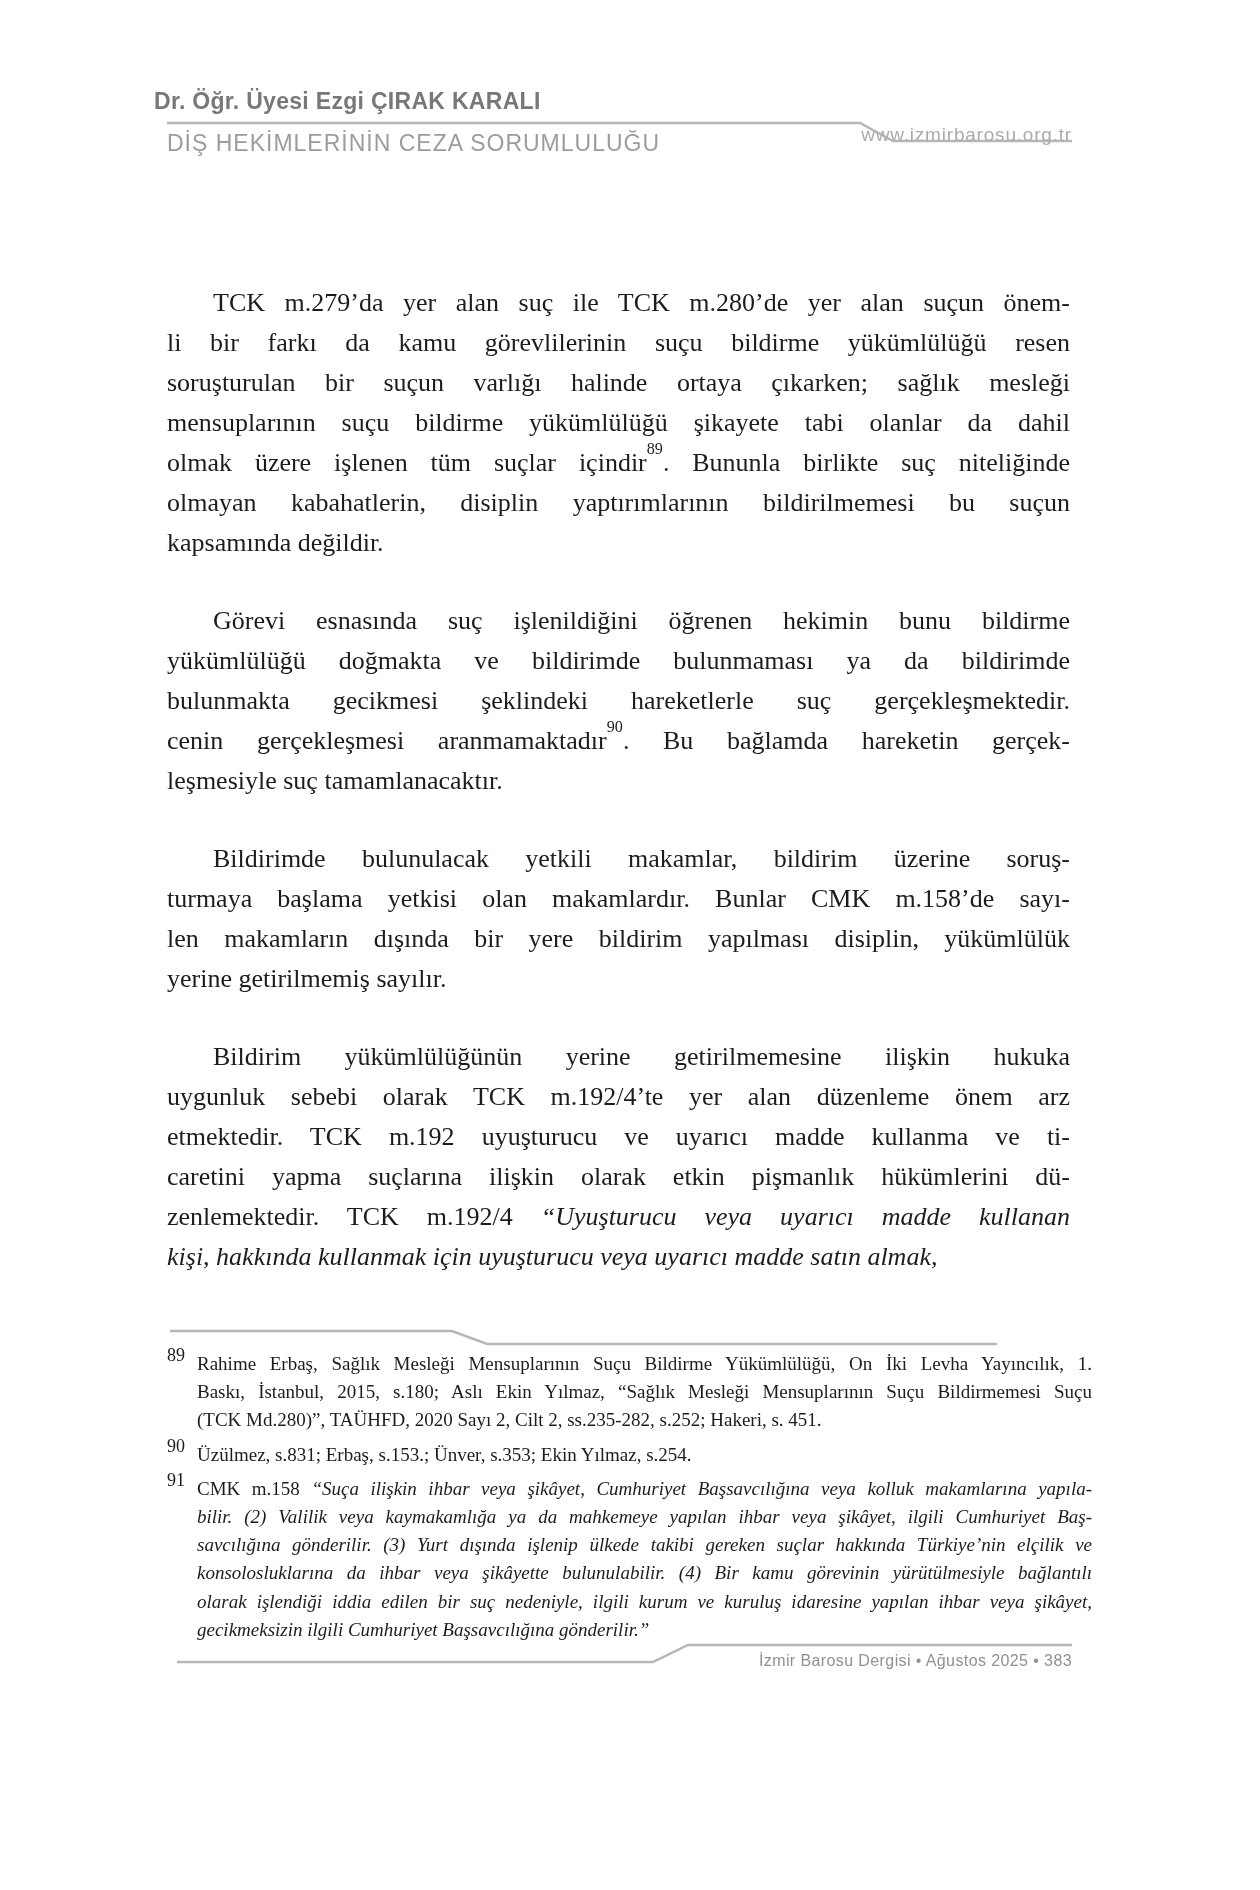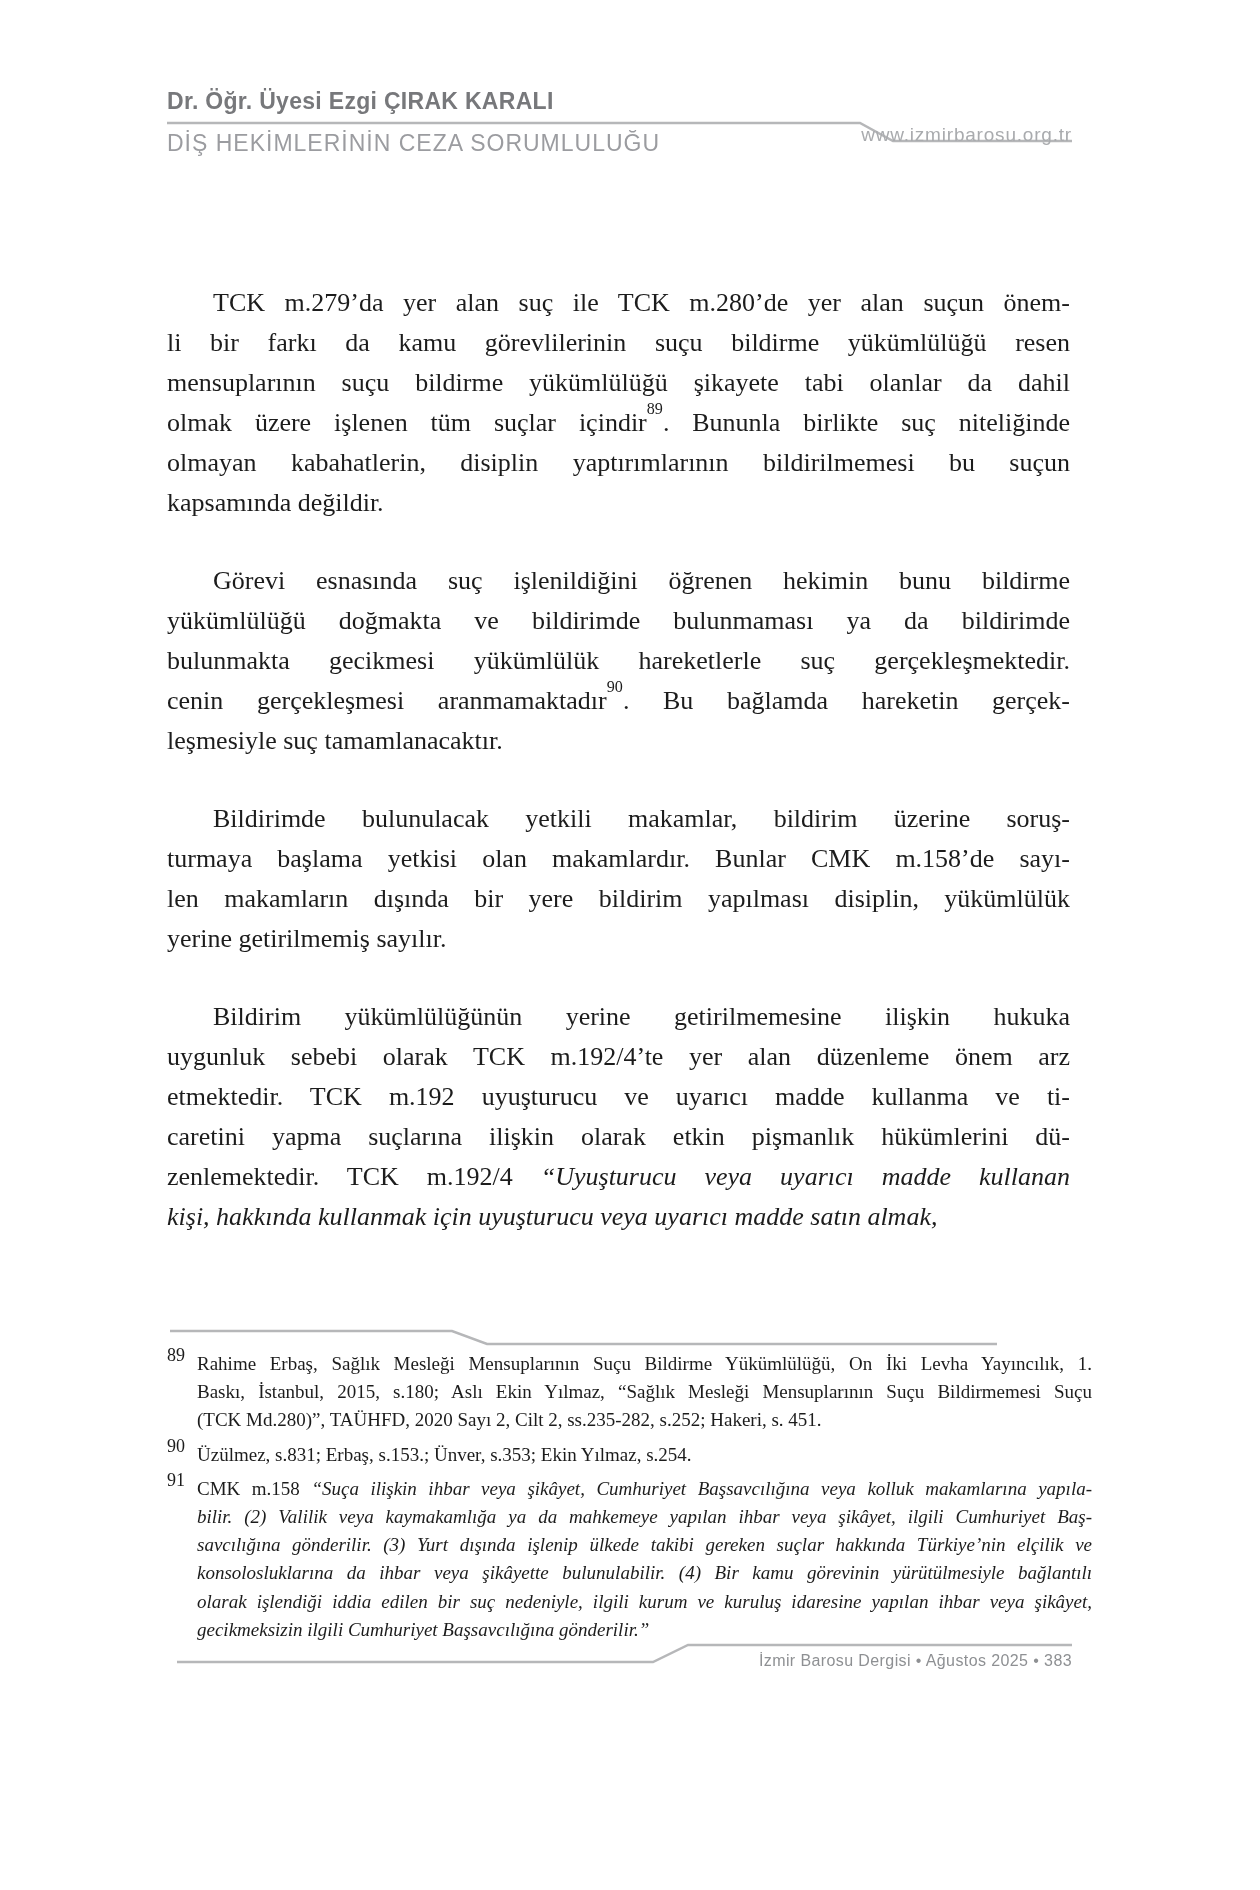--- a/index.html
+++ b/index.html
@@ -15,21 +15,21 @@
   .page{
     position:relative;
     width:1260px;height:1890px;
     background:#ffffff;
     overflow:hidden;
     font-family:"Liberation Serif","DejaVu Serif",serif;
     color:var(--body-text);
   }
   
   .header-author{
-    position:absolute;left:167px;top:88px;
+    position:absolute;left:154px;top:88px;
     font-family:"Liberation Sans","DejaVu Sans",sans-serif;
     font-weight:bold;font-size:23px;letter-spacing:0.3px;
     color:var(--header-author);
   }
   .header-rule{position:absolute;left:167px;top:118px;}
   .header-url{
     position:absolute;left:672px;top:124px;width:400px;
     text-align:right;
     font-family:"Liberation Sans","DejaVu Sans",sans-serif;
     font-size:19px;letter-spacing:0.8px;
@@ -88,29 +88,30 @@
   <svg class="header-rule" width="906" height="26" viewBox="0 0 906 26">
     <polyline points="0,5 693,5 726,23 905,23" fill="none" stroke="var(--rule)" stroke-width="2.5"></polyline>
   </svg>
   <div class="header-url">www.izmirbarosu.org.tr</div>
   <div class="header-title">DİŞ HEKİMLERİNİN CEZA SORUMLULUĞU</div>
 
   <div class="body-block">
       <div class="paragraph">
         <div class="line first"><span>TCK m.279’da yer alan suç ile TCK m.280’de yer alan suçun önem-</span></div>
         <div class="line"><span>li bir farkı da kamu görevlilerinin suçu bildirme yükümlülüğü resen</span></div>
+        <div class="line"><span>soruşturulan bir suçun varlığı halinde ortaya çıkarken; sağlık mesleği</span></div>
         <div class="line"><span>mensuplarının suçu bildirme yükümlülüğü şikayete tabi olanlar da dahil</span></div>
         <div class="line"><span>olmak üzere işlenen tüm suçlar içindir</span><sup>89</sup><span>. Bununla birlikte suç niteliğinde</span></div>
         <div class="line"><span>olmayan kabahatlerin, disiplin yaptırımlarının bildirilmemesi bu suçun</span></div>
         <div class="line last"><span>kapsamında değildir.</span></div>
       </div>
       <div class="paragraph">
         <div class="line first"><span>Görevi esnasında suç işlenildiğini öğrenen hekimin bunu bildirme</span></div>
         <div class="line"><span>yükümlülüğü doğmakta ve bildirimde bulunmaması ya da bildirimde</span></div>
-        <div class="line"><span>bulunmakta gecikmesi yükümlülük hareketlerle suç gerçekleşmektedir.</span></div>
+        <div class="line"><span>bulunmakta gecikmesi şeklindeki hareketlerle suç gerçekleşmektedir.</span></div>
         <div class="line"><span>cenin gerçekleşmesi aranmamaktadır</span><sup>90</sup><span>. Bu bağlamda hareketin gerçek-</span></div>
         <div class="line last"><span>leşmesiyle suç tamamlanacaktır.</span></div>
       </div>
       <div class="paragraph">
         <div class="line first"><span>Bildirimde bulunulacak yetkili makamlar, bildirim üzerine soruş-</span></div>
         <div class="line"><span>turmaya başlama yetkisi olan makamlardır. Bunlar CMK m.158’de sayı-</span></div>
         <div class="line"><span>len makamların dışında bir yere bildirim yapılması disiplin, yükümlülük</span></div>
         <div class="line last"><span>yerine getirilmemiş sayılır.</span></div>
       </div>
       <div class="paragraph">

